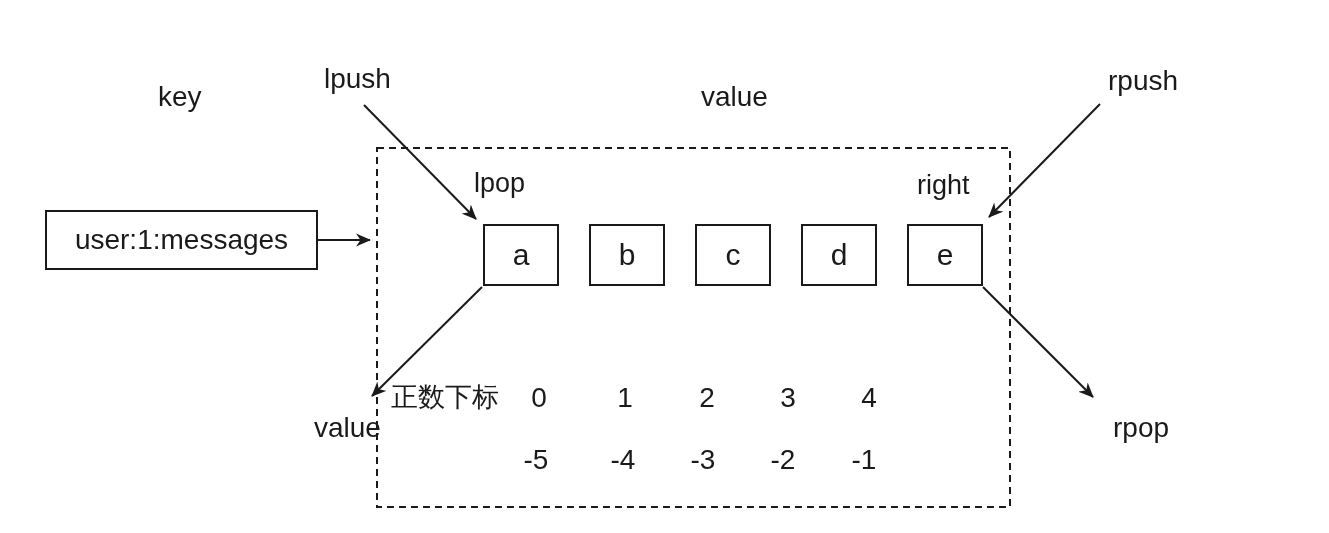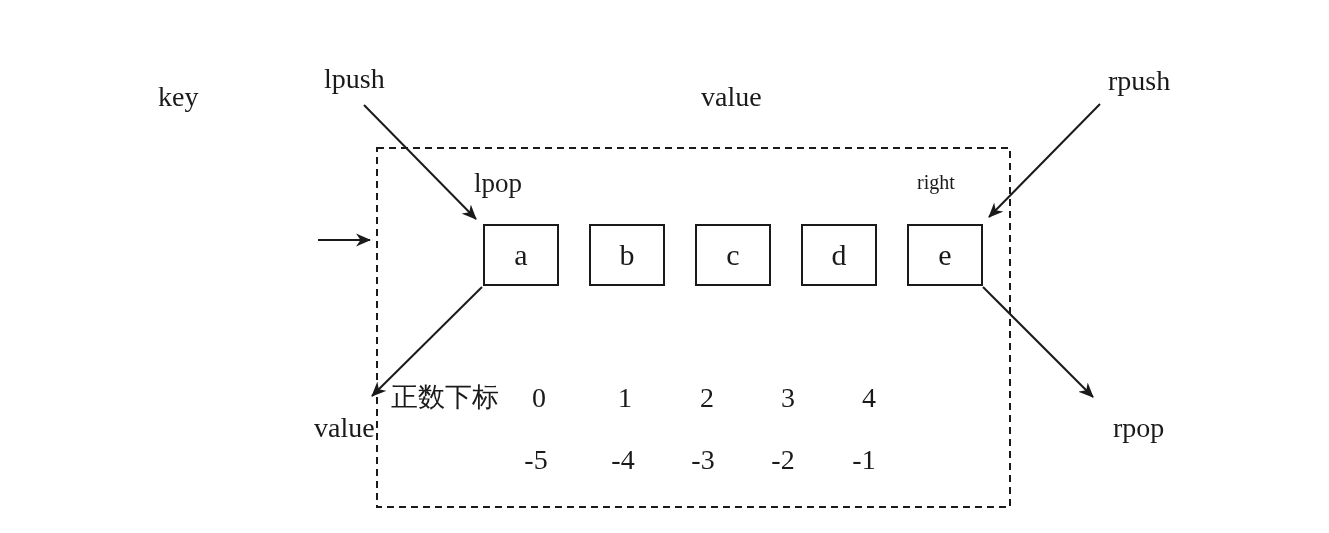--- a/index.html
+++ b/index.html
@@ -5,21 +5,21 @@
   html, body {
     margin: 0;
     padding: 0;
     background: #ffffff;
   }
   .canvas {
     position: relative;
     width: 1329px;
     height: 533px;
     background: #ffffff;
-    font-family: Liberation Serif, serif;
+    font-family: Liberation Sans, sans-serif;
     color: #1a1a1a;
     overflow: hidden;
     border-radius: 25px;
   }
   .layer {
     position: absolute;
     left: 0;
     top: 0;
     width: 1329px;
     height: 533px;
@@ -29,21 +29,21 @@
     white-space: nowrap;
     font-size: 28px;
     line-height: 1.1;
     color: #1a1a1a;
   }
   .lbl-key    { left: 158px; top: 82px;  }
   .lbl-lpush  { left: 324px; top: 64px;  }
   .lbl-value  { left: 701px; top: 82px;  }
   .lbl-rpush  { left: 1108px; top: 66px; }
   .lbl-left   { left: 474px; top: 169px; font-size: 27px; }
-  .lbl-right  { left: 917px; top: 171px; font-size: 20px; }
+  .lbl-right  { left: 917px; top: 171px; font-size: 27px; }
   .lbl-lpop   { left: 314px; top: 413px; }
   .lbl-rpop   { left: 1113px; top: 413px; }
   .keybox {
     position: absolute;
     left: 45px;
     top: 210px;
     width: 273px;
     height: 60px;
     border: 2px solid #1a1a1a;
     box-sizing: border-box;
@@ -124,20 +124,23 @@
 
   <div class="lbl lbl-key">key</div>
   <div class="lbl lbl-lpush">lpush</div>
   <div class="lbl lbl-value">value</div>
   <div class="lbl lbl-rpush">rpush</div>
   <div class="lbl lbl-left">lpop</div>
   <div class="lbl lbl-right">right</div>
   <div class="lbl lbl-lpop">value</div>
   <div class="lbl lbl-rpop">rpop</div>
 
+  <div class="keybox">
+    <span>user:1:messages</span>
+  </div>
 
   <div class="itembox ib-0">
     <span>a</span>
   </div>
   <div class="itembox ib-1">
     <span>b</span>
   </div>
   <div class="itembox ib-2">
     <span>c</span>
   </div>

